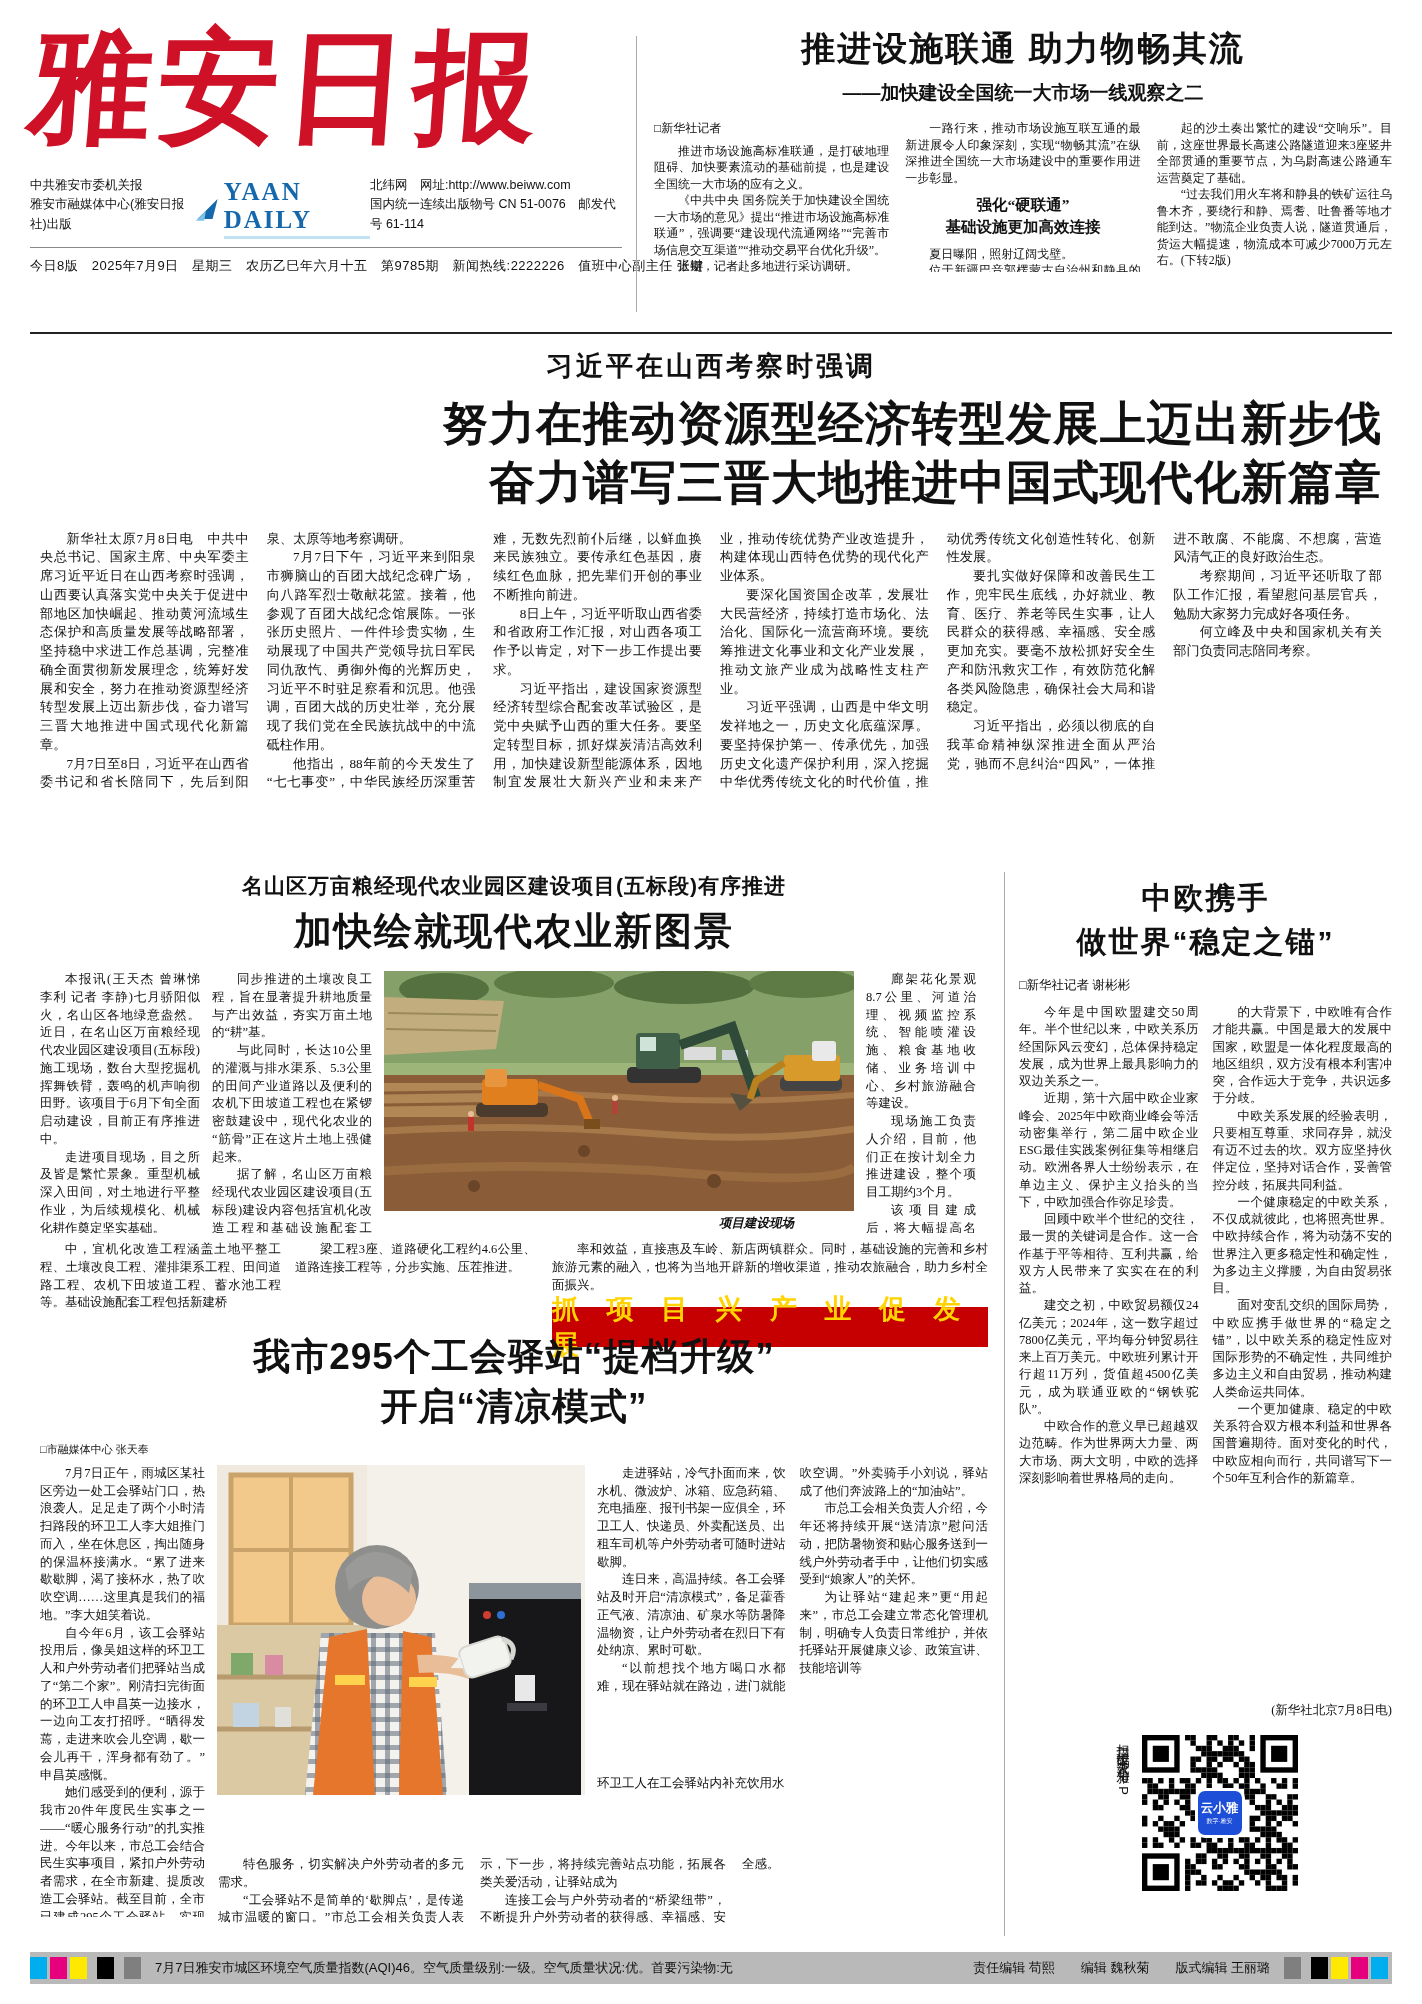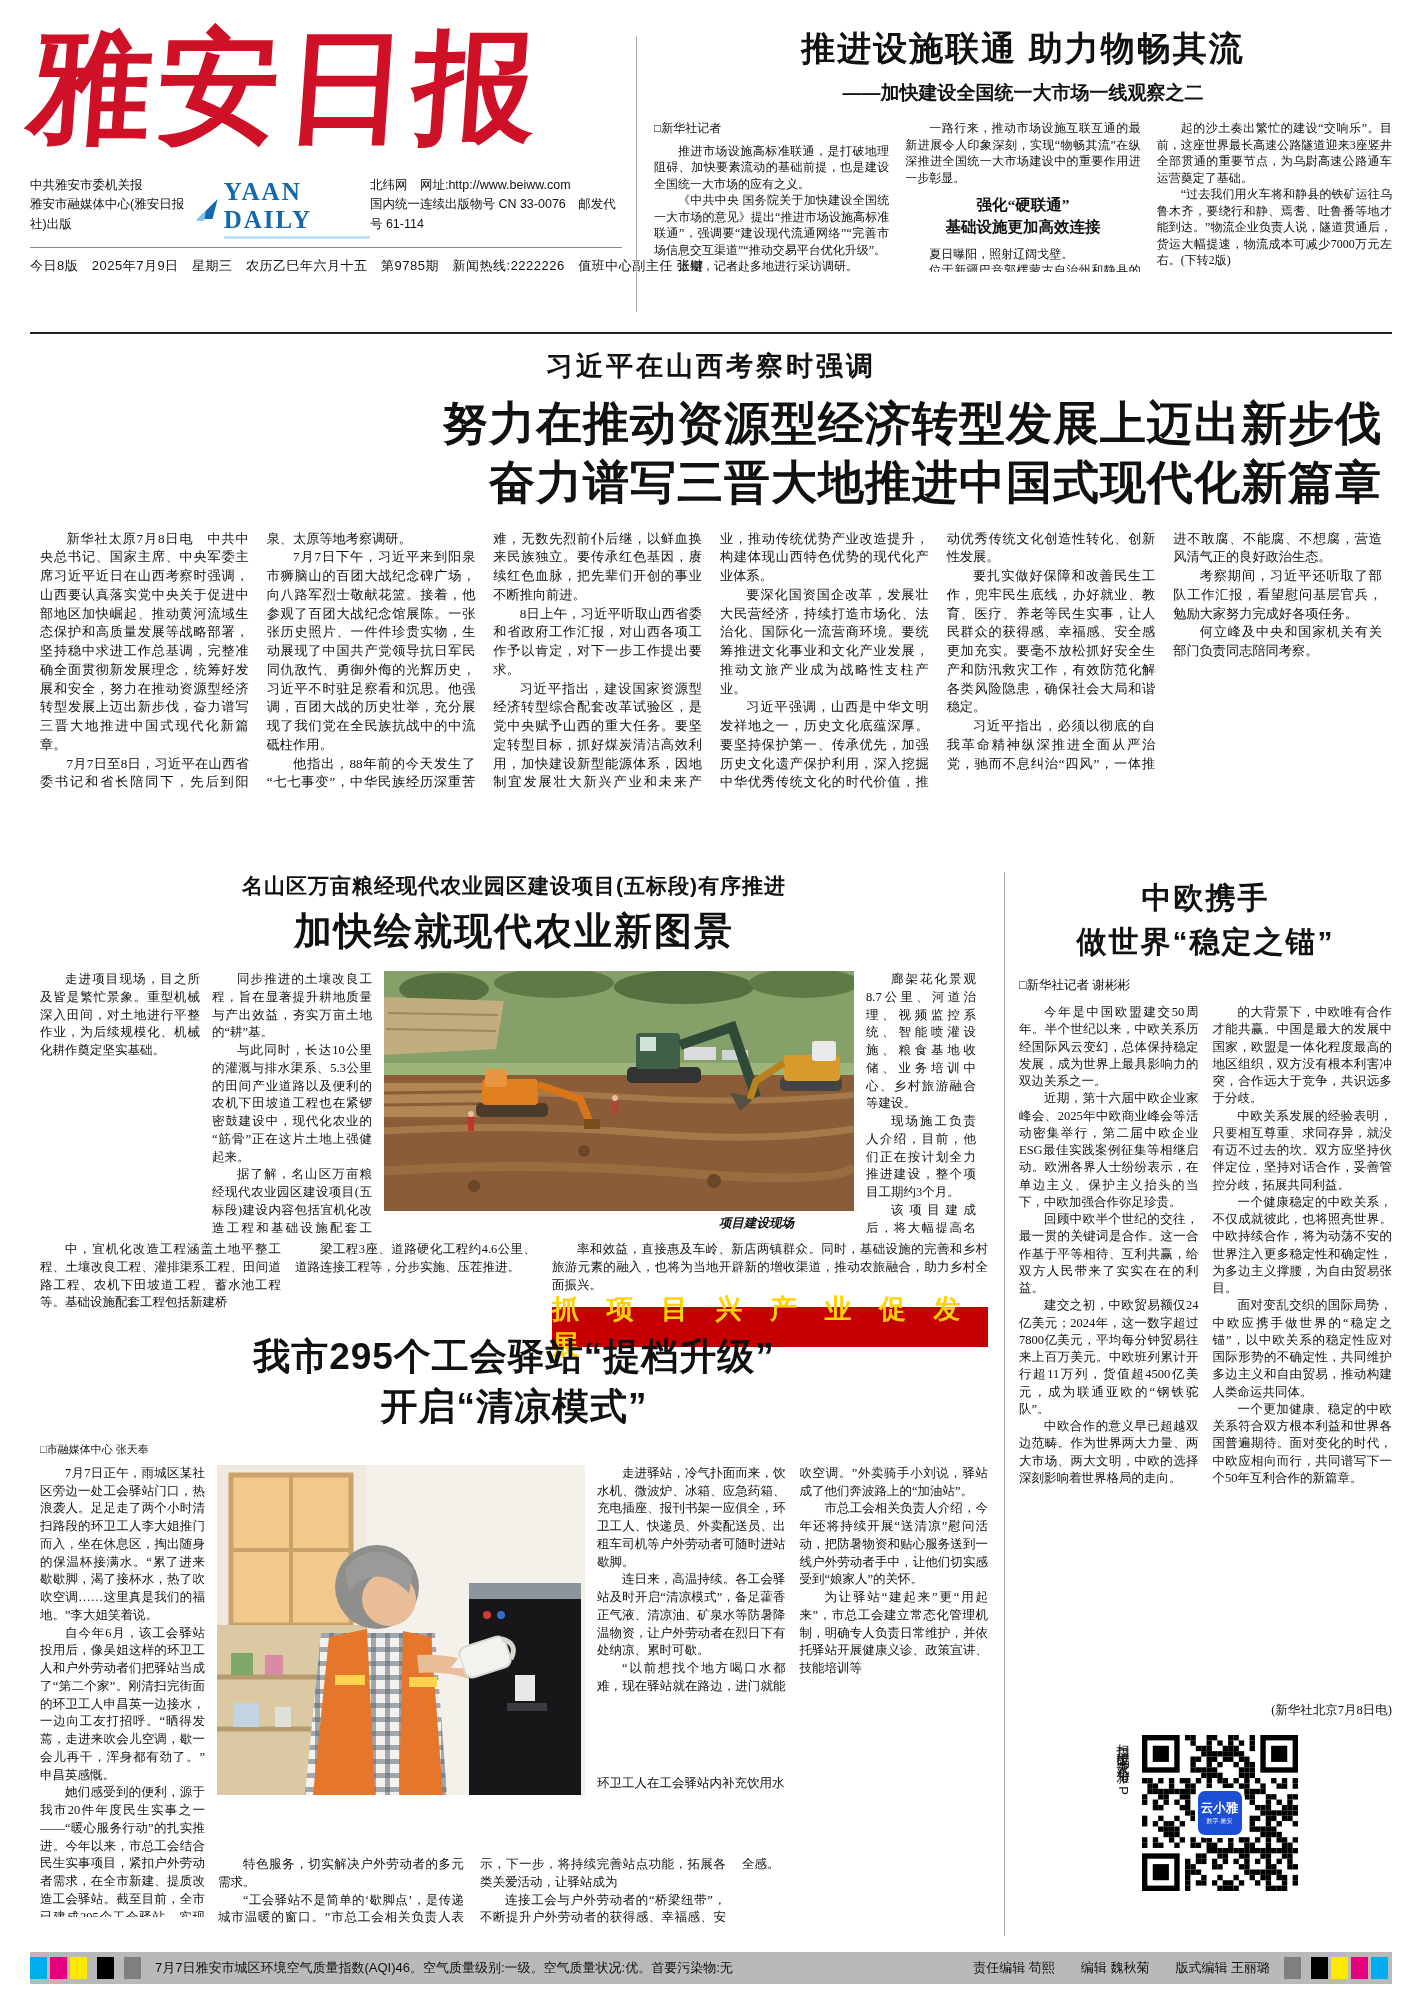--- a/index.html
+++ b/index.html
@@ -118,21 +118,21 @@
         </div>
         <div class="logo-wrap">
           <svg width="30" height="30" viewBox="0 0 30 30">
             <path d="M3 27 L27 3 L21 27 Z" fill="#1668ac"></path>
             <path d="M1 29 L13 17 L11 29 Z" fill="#7fc3e8"></path>
           </svg>
           <span class="logo-en">YAAN DAILY</span>
         </div>
         <div class="web-lines">
           <div>北纬网　网址:http://www.beiww.com</div>
-          <div>国内统一连续出版物号 CN 33-0076　邮发代号 61-114</div>
+          <div>国内统一连续出版物号 CN 51-0076　邮发代号 61-114</div>
         </div>
       </div>
       <div class="masthead-rule"></div>
       <div class="dateline">今日8版　2025年7月9日　星期三　农历乙巳年六月十五　第9785期　新闻热线:2222226　值班中心副主任 张键</div>
     </div>
 
     <div class="header-vrule"></div>
 
     <div class="topright">
       <div class="tr-title">推进设施联通  助力物畅其流</div>
@@ -191,20 +191,21 @@
         <p class="para">考察期间，习近平还听取了部队工作汇报，看望慰问基层官兵，勉励大家努力完成好各项任务。</p>
         <p class="para">何立峰及中央和国家机关有关部门负责同志陪同考察。</p>
       </div>
   </section>
 
   <section class="agri">
     <div class="agri-kicker">名山区万亩粮经现代农业园区建设项目(五标段)有序推进</div>
     <div class="agri-h1">加快绘就现代农业新图景</div>
     <div class="agri-row">
       <div class="agri-col agri-col1 serif">
+          <p class="para">本报讯(王天杰 曾琳悌 李利 记者 李静)七月骄阳似火，名山区各地绿意盎然。近日，在名山区万亩粮经现代农业园区建设项目(五标段)施工现场，数台大型挖掘机挥舞铁臂，轰鸣的机声响彻田野。该项目于6月下旬全面启动建设，目前正有序推进中。</p>
           <p class="para">走进项目现场，目之所及皆是繁忙景象。重型机械深入田间，对土地进行平整作业，为后续规模化、机械化耕作奠定坚实基础。</p>
         </div>
       <div class="agri-col agri-col2 serif">
           <p class="para">同步推进的土壤改良工程，旨在显著提升耕地质量与产出效益，夯实万亩土地的“耕”基。</p>
           <p class="para">与此同时，长达10公里的灌溉与排水渠系、5.3公里的田间产业道路以及便利的农机下田坡道工程也在紧锣密鼓建设中，现代化农业的“筋骨”正在这片土地上强健起来。</p>
           <p class="para">据了解，名山区万亩粮经现代农业园区建设项目(五标段)建设内容包括宜机化改造工程和基础设施配套工程。其</p>
         </div>
       <div class="agri-photo-block">
         <svg class="agri-photo" viewBox="0 0 470 240">
           <rect x="0" y="0" width="470" height="95" fill="#86a06a"></rect>

